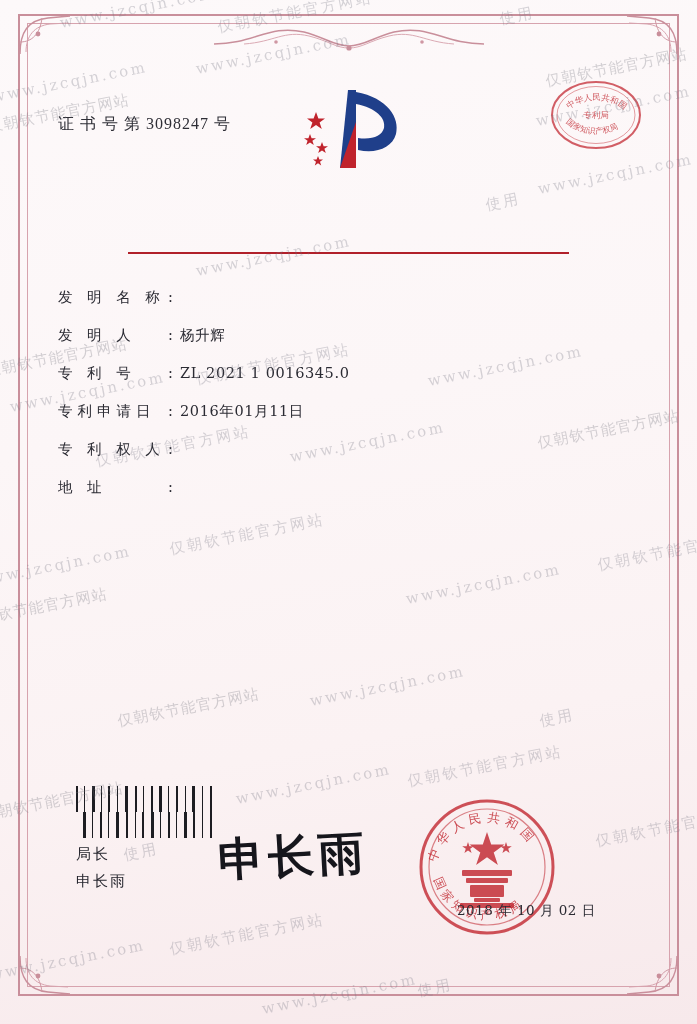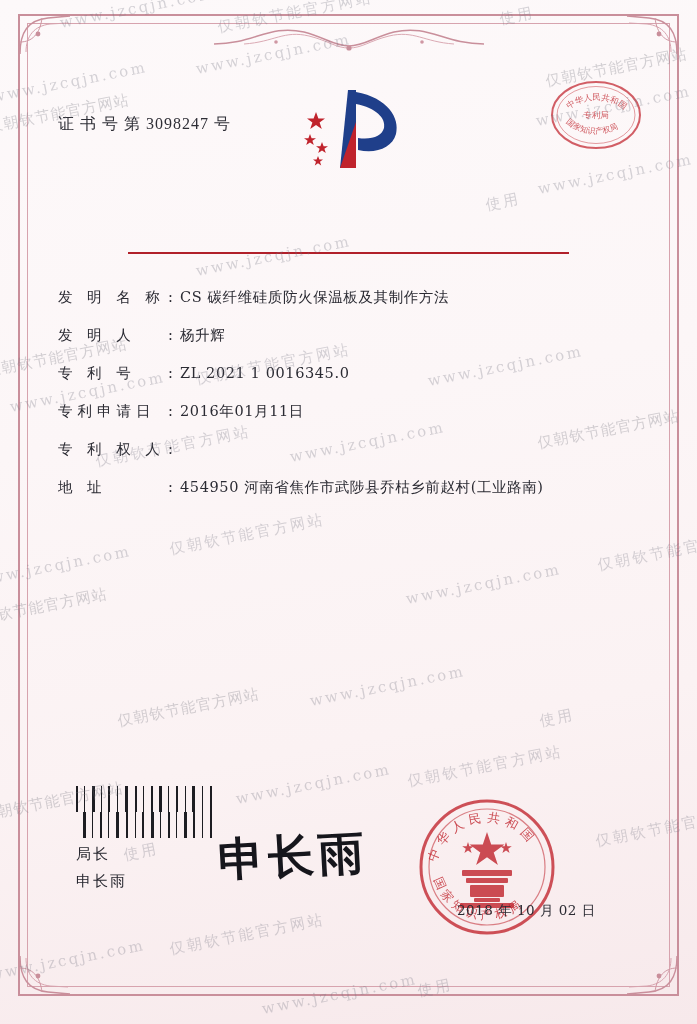--- a/index.html
+++ b/index.html
@@ -306,21 +306,20 @@
 
   <div class="cert-no">证 书 号 第 3098247 号</div>
 
   <div class="title-underline"></div>
 
   <div class="fields">
 
     <div class="frow">
       <span class="flabel">发 明 名 称</span>
       <span class="fcolon">:</span>
-      <span class="fvalue">CS 碳纤维硅质防火保温板及其制作方法</span>
     </div>
 
     <div class="frow">
       <span class="flabel">发 明 人</span>
       <span class="fcolon">:</span>
       <span class="fvalue">杨升辉</span>
     </div>
 
     <div class="frow">
       <span class="flabel">专 利 号</span>
@@ -335,21 +334,20 @@
     </div>
 
     <div class="frow">
       <span class="flabel">专 利 权 人</span>
       <span class="fcolon">:</span>
     </div>
 
     <div class="frow">
       <span class="flabel">地 址</span>
       <span class="fcolon">:</span>
-      <span class="fvalue">454950 河南省焦作市武陟县乔枯乡前赵村(工业路南)</span>
     </div>
 
   </div>
 
   <div class="body-text">
     </div>
 
   <div class="barcode">
     <i style="width:2px"></i><i style="width:1px;background:transparent"></i>
     <i style="width:1px"></i><i style="width:2px;background:transparent"></i>

